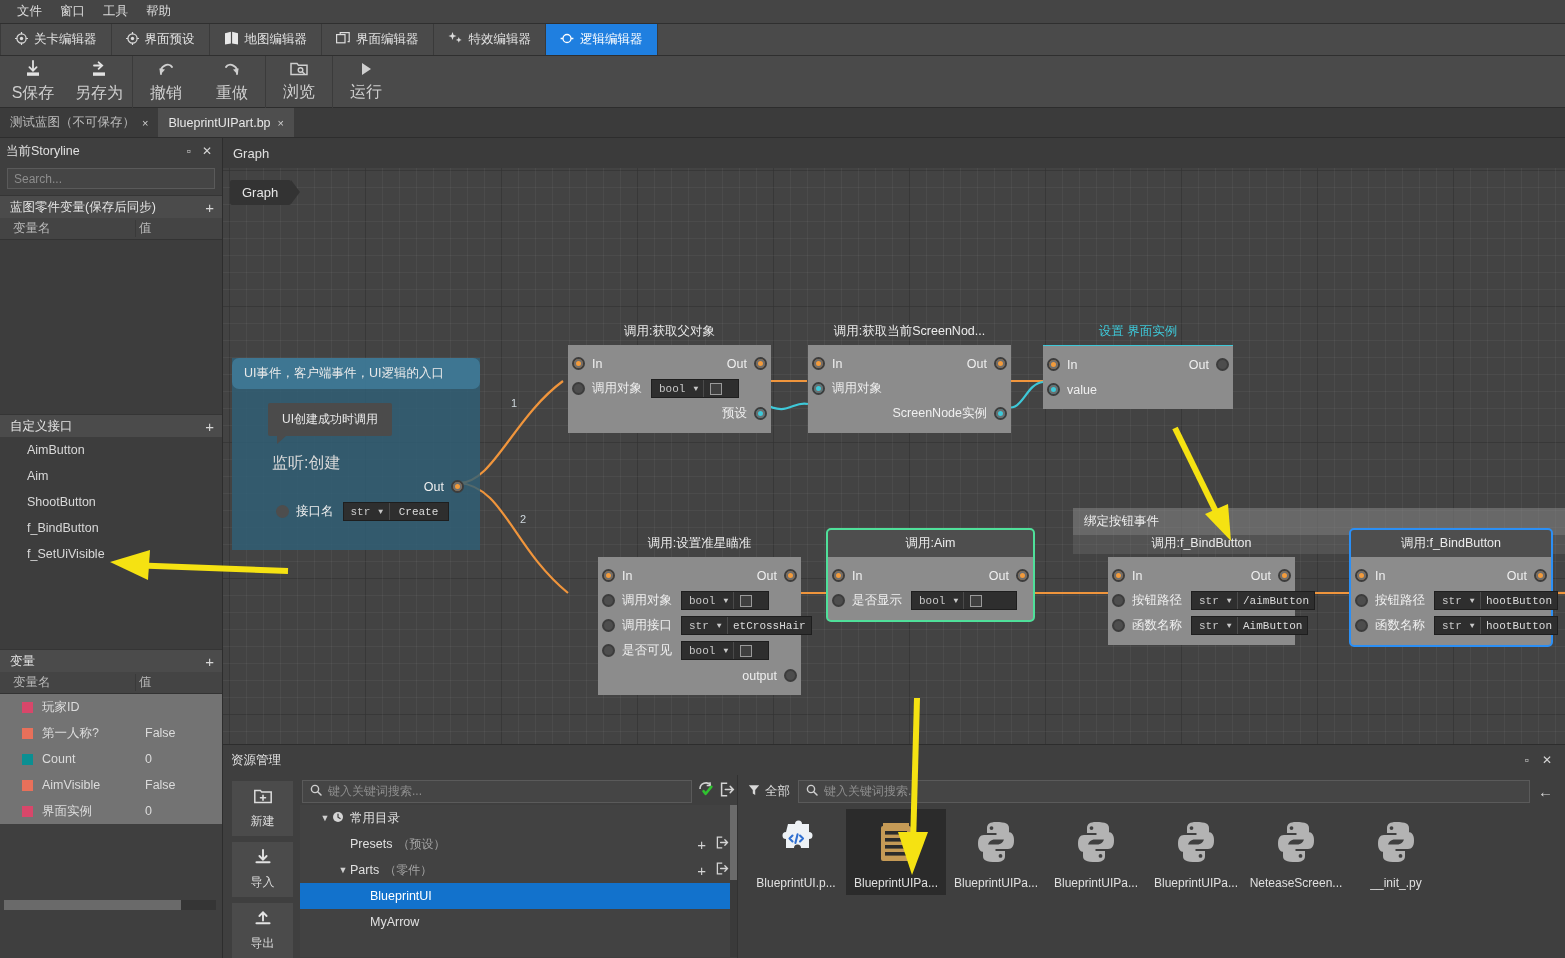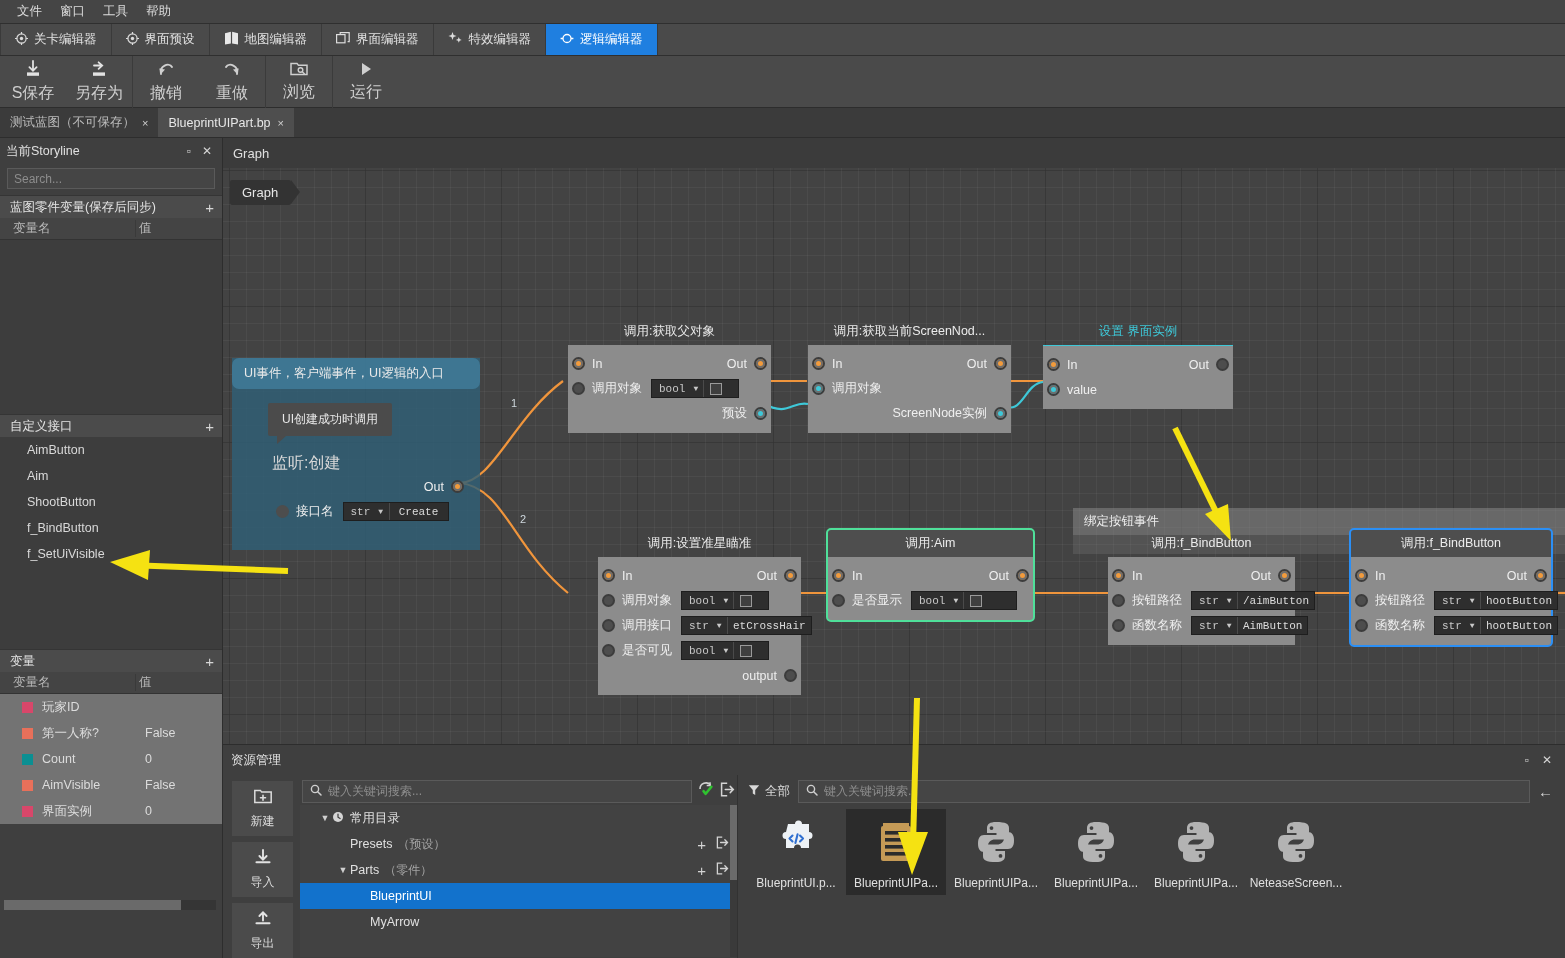--- a/index.html
+++ b/index.html
@@ -898,20 +898,27 @@
                 </svg></span>
             <span class="fname">BlueprintUIPa...</span>
           </div>
           <div class="filecell">
             <span><svg width="52" height="52" viewBox="0 0 52 52">
                   <path d="M26 6c-6 0-9 2-9 6v5h9.5v2H14c-4 0-6 3-6 8.5S10 36 14 36h4v-6c0-4 3-6.5 7-6.5h8c3.5 0 6-2 6-5.5V12c0-4-3-6-13-6Zm-4.5 4.2a1.9 1.9 0 1 1 0 3.8 1.9 1.9 0 0 1 0-3.8Z" fill="#b3b3b3"></path>
                   <path d="M26 46c6 0 9-2 9-6v-5h-9.5v-2H38c4 0 6-3 6-8.5S42 16 38 16h-4v6c0 4-3 6.5-7 6.5h-8c-3.5 0-6 2-6 5.5v6c0 4 3 6 13 6Zm4.5-4.2a1.9 1.9 0 1 1 0-3.8 1.9 1.9 0 0 1 0 3.8Z" fill="#b3b3b3"></path>
                 </svg></span>
             <span class="fname">NeteaseScreen...</span>
           </div>
+          <div class="filecell">
+            <span><svg width="52" height="52" viewBox="0 0 52 52">
+                  <path d="M26 6c-6 0-9 2-9 6v5h9.5v2H14c-4 0-6 3-6 8.5S10 36 14 36h4v-6c0-4 3-6.5 7-6.5h8c3.5 0 6-2 6-5.5V12c0-4-3-6-13-6Zm-4.5 4.2a1.9 1.9 0 1 1 0 3.8 1.9 1.9 0 0 1 0-3.8Z" fill="#b3b3b3"></path>
+                  <path d="M26 46c6 0 9-2 9-6v-5h-9.5v-2H38c4 0 6-3 6-8.5S42 16 38 16h-4v6c0 4-3 6.5-7 6.5h-8c-3.5 0-6 2-6 5.5v6c0 4 3 6 13 6Zm4.5-4.2a1.9 1.9 0 1 1 0-3.8 1.9 1.9 0 0 1 0 3.8Z" fill="#b3b3b3"></path>
+                </svg></span>
+            <span class="fname">__init_.py</span>
+          </div>
         </div>
       </div>
     </div>
   </div>
 
   <svg class="annot" width="1565" height="958">
 
     <g>
       <path d="M288,571 L128,565" stroke="#f5e212" stroke-width="6" fill="none"></path>
       <path d="M110,562 L150,550 L148,580 Z" fill="#f5e212"></path>

